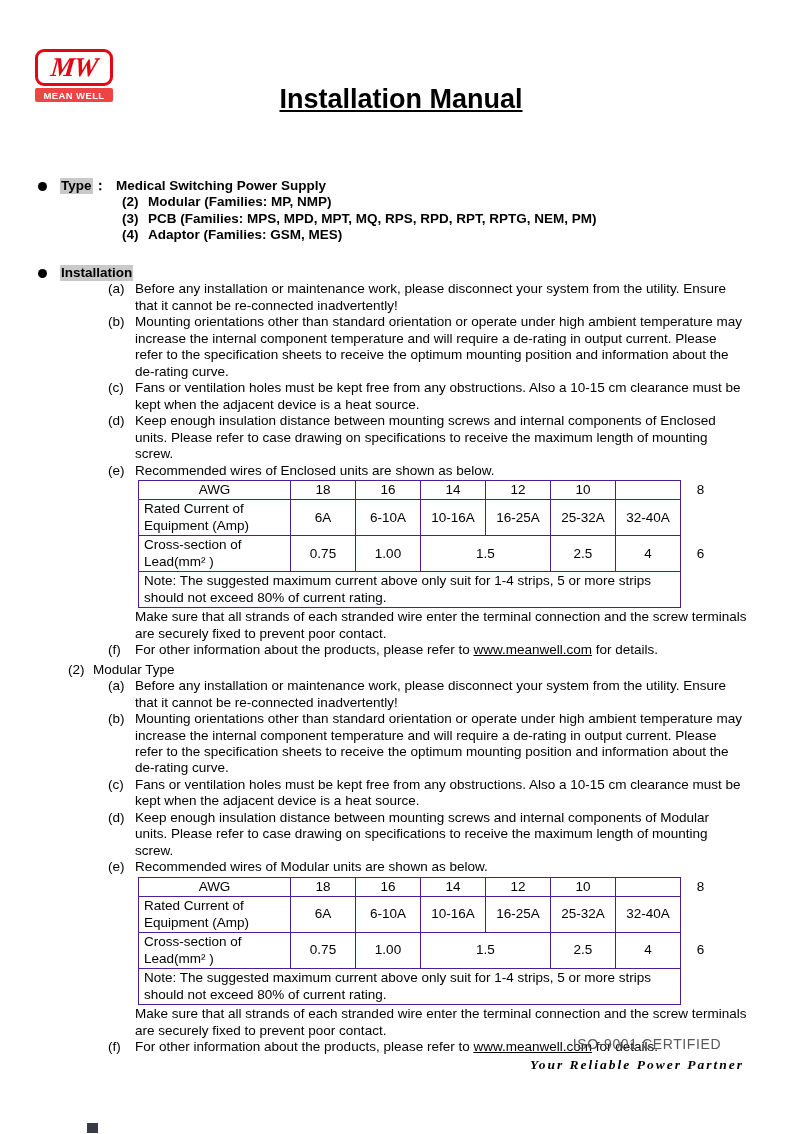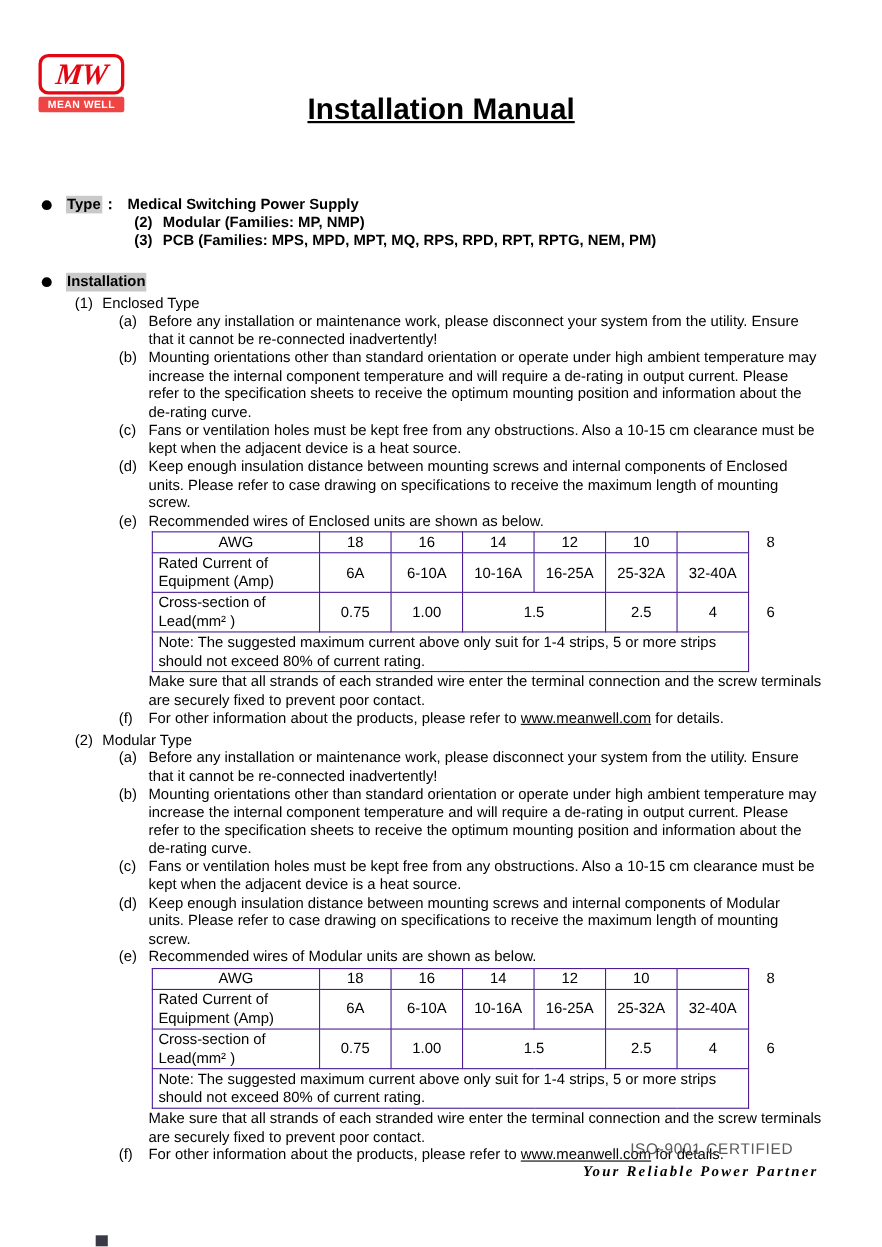--- a/index.html
+++ b/index.html
@@ -81,30 +81,28 @@
 
     <div class="section-head">
       <span class="bullet"></span>
       <span class="hl bold">Type</span>
       <span class="bold colon">：</span>
       <span class="bold head-text">Medical Switching Power Supply</span>
     </div>
     <div class="type-items">
       <div><span class="n">(2)</span><span>Modular (Families: MP, NMP)</span></div>
       <div><span class="n">(3)</span><span>PCB (Families: MPS, MPD, MPT, MQ, RPS, RPD, RPT, RPTG, NEM, PM)</span></div>
+      <div><span class="n">(4)</span><span>Adaptor (Families: GSM, MES)</span></div>
     </div>
 
     <div class="section-head installation-head">
       <span class="bullet"></span>
       <span class="hl bold">Installation</span>
     </div>
 
-    <div class="ss-title">
-      <span class="ss-num">(1)</span><span>Enclosed Type</span>
-    </div>
     <div class="li">
       <span class="letter">(a)</span>
       <span class="text">Before any installation or maintenance work, please disconnect your system from the utility. Ensure that it cannot be re-connected inadvertently!</span>
     </div>
     <div class="li">
       <span class="letter">(b)</span>
       <span class="text">Mounting orientations other than standard orientation or operate under high ambient temperature may increase the internal component temperature and will require a de-rating in output current. Please refer to the specification sheets to receive the optimum mounting position and information about the de-rating curve.</span>
     </div>
     <div class="li">
       <span class="letter">(c)</span>

